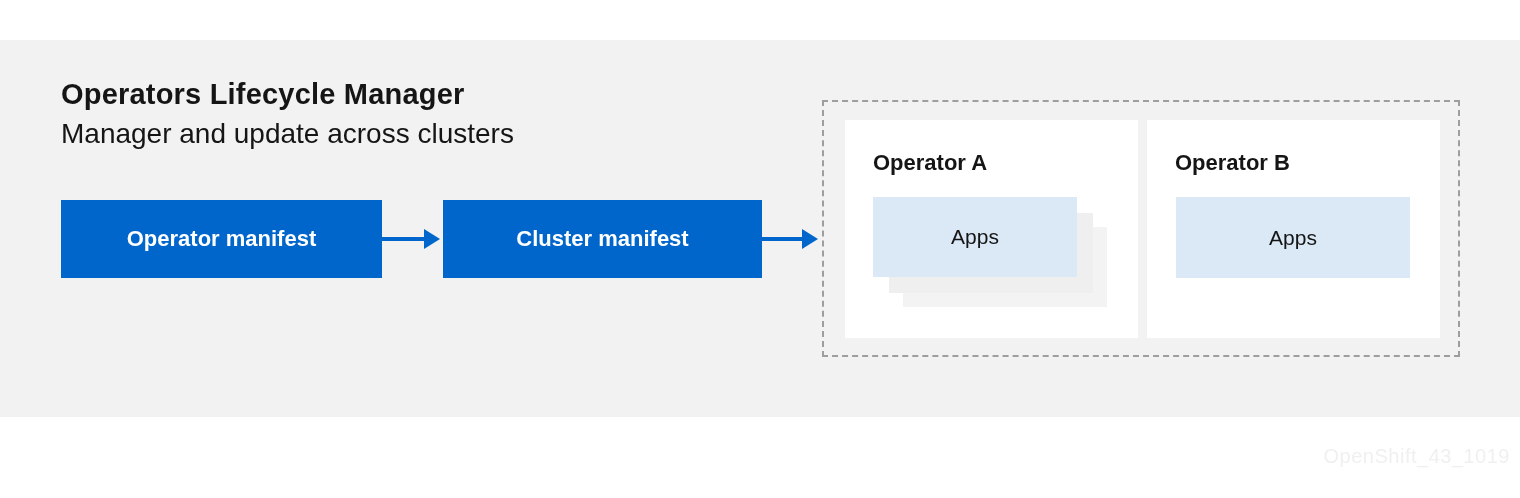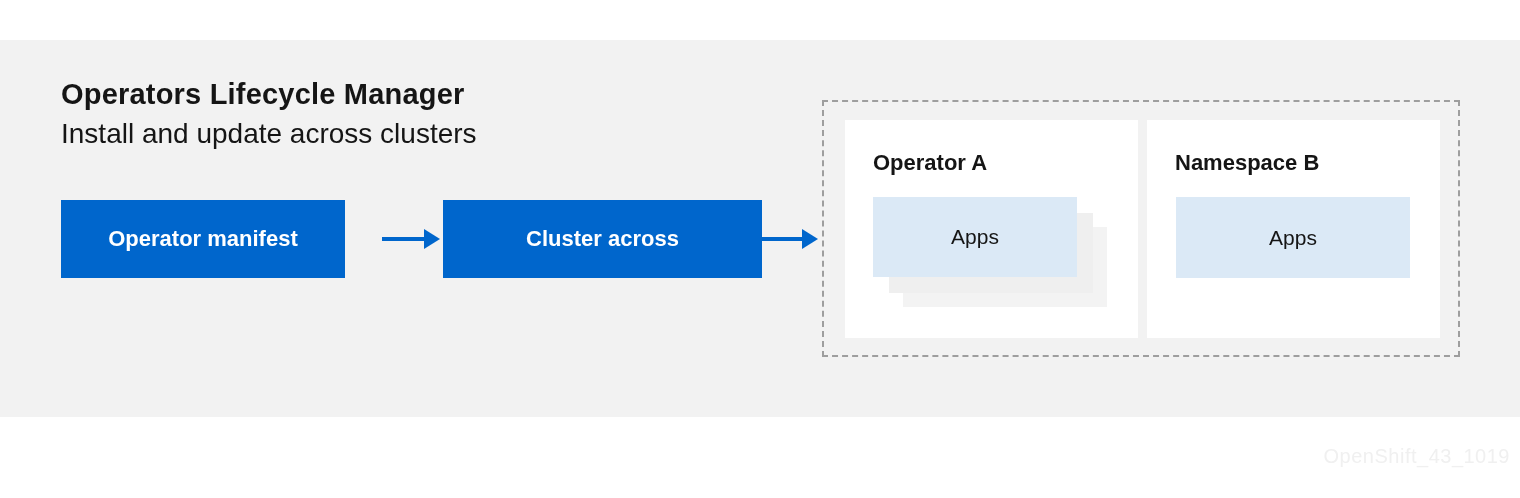--- a/index.html
+++ b/index.html
@@ -41,21 +41,21 @@
     font-size: 28px; font-weight: 400;
     color: var(--text-dark);
   }
   .flow-node {
     position: absolute; top: 200px; height: 78px;
     background: var(--brand-blue);
     color: #FFFFFF;
     display: flex; align-items: center; justify-content: center;
     font-size: 22px; font-weight: 700;
   }
-  .node-1 { left: 61px;  width: 284px; }
+  .node-1 { left: 61px;  width: 321px; }
   .node-2 { left: 443px; width: 319px; }
   .arrow {
     position: absolute; top: 229px; height: 20px;
   }
   .arrow .shaft {
     position: absolute; left: 0; top: 8px; height: 4px;
     background: var(--brand-blue);
   }
   .arrow .head {
     position: absolute; right: 0; top: 0;
@@ -110,45 +110,45 @@
 </style>
 </head>
 <body>
 
 <div class="stage">
 
   <div class="gray-band"></div>
 
   <div class="title">Operators Lifecycle Manager</div>
 
-  <div class="subtitle">Install and update across clusters</div>
+  <div class="subtitle">Manager and update across clusters</div>
 
   <div class="flow-node node-1">Operator manifest</div>
 
   <div class="arrow arrow-1">
     <div class="shaft"></div>
     <div class="head"></div>
   </div>
 
-  <div class="flow-node node-2">Cluster across</div>
+  <div class="flow-node node-2">Cluster manifest</div>
 
   <div class="arrow arrow-2">
     <div class="shaft"></div>
     <div class="head"></div>
   </div>
 
   <div class="cluster-boundary"></div>
 
   <div class="namespace-card card-a">
     <div class="namespace-title">Operator A</div>
     <div class="apps-box">Apps</div>
     <div class="stack-card stack-card-1"></div>
     <div class="stack-card stack-card-2"></div>
   </div>
 
   <div class="namespace-card card-b">
-    <div class="namespace-title">Namespace B</div>
+    <div class="namespace-title">Operator B</div>
     <div class="apps-box">Apps</div>
   </div>
 
   <div class="watermark">OpenShift_43_1019</div>
 
 </div>
 
 </body></html>

